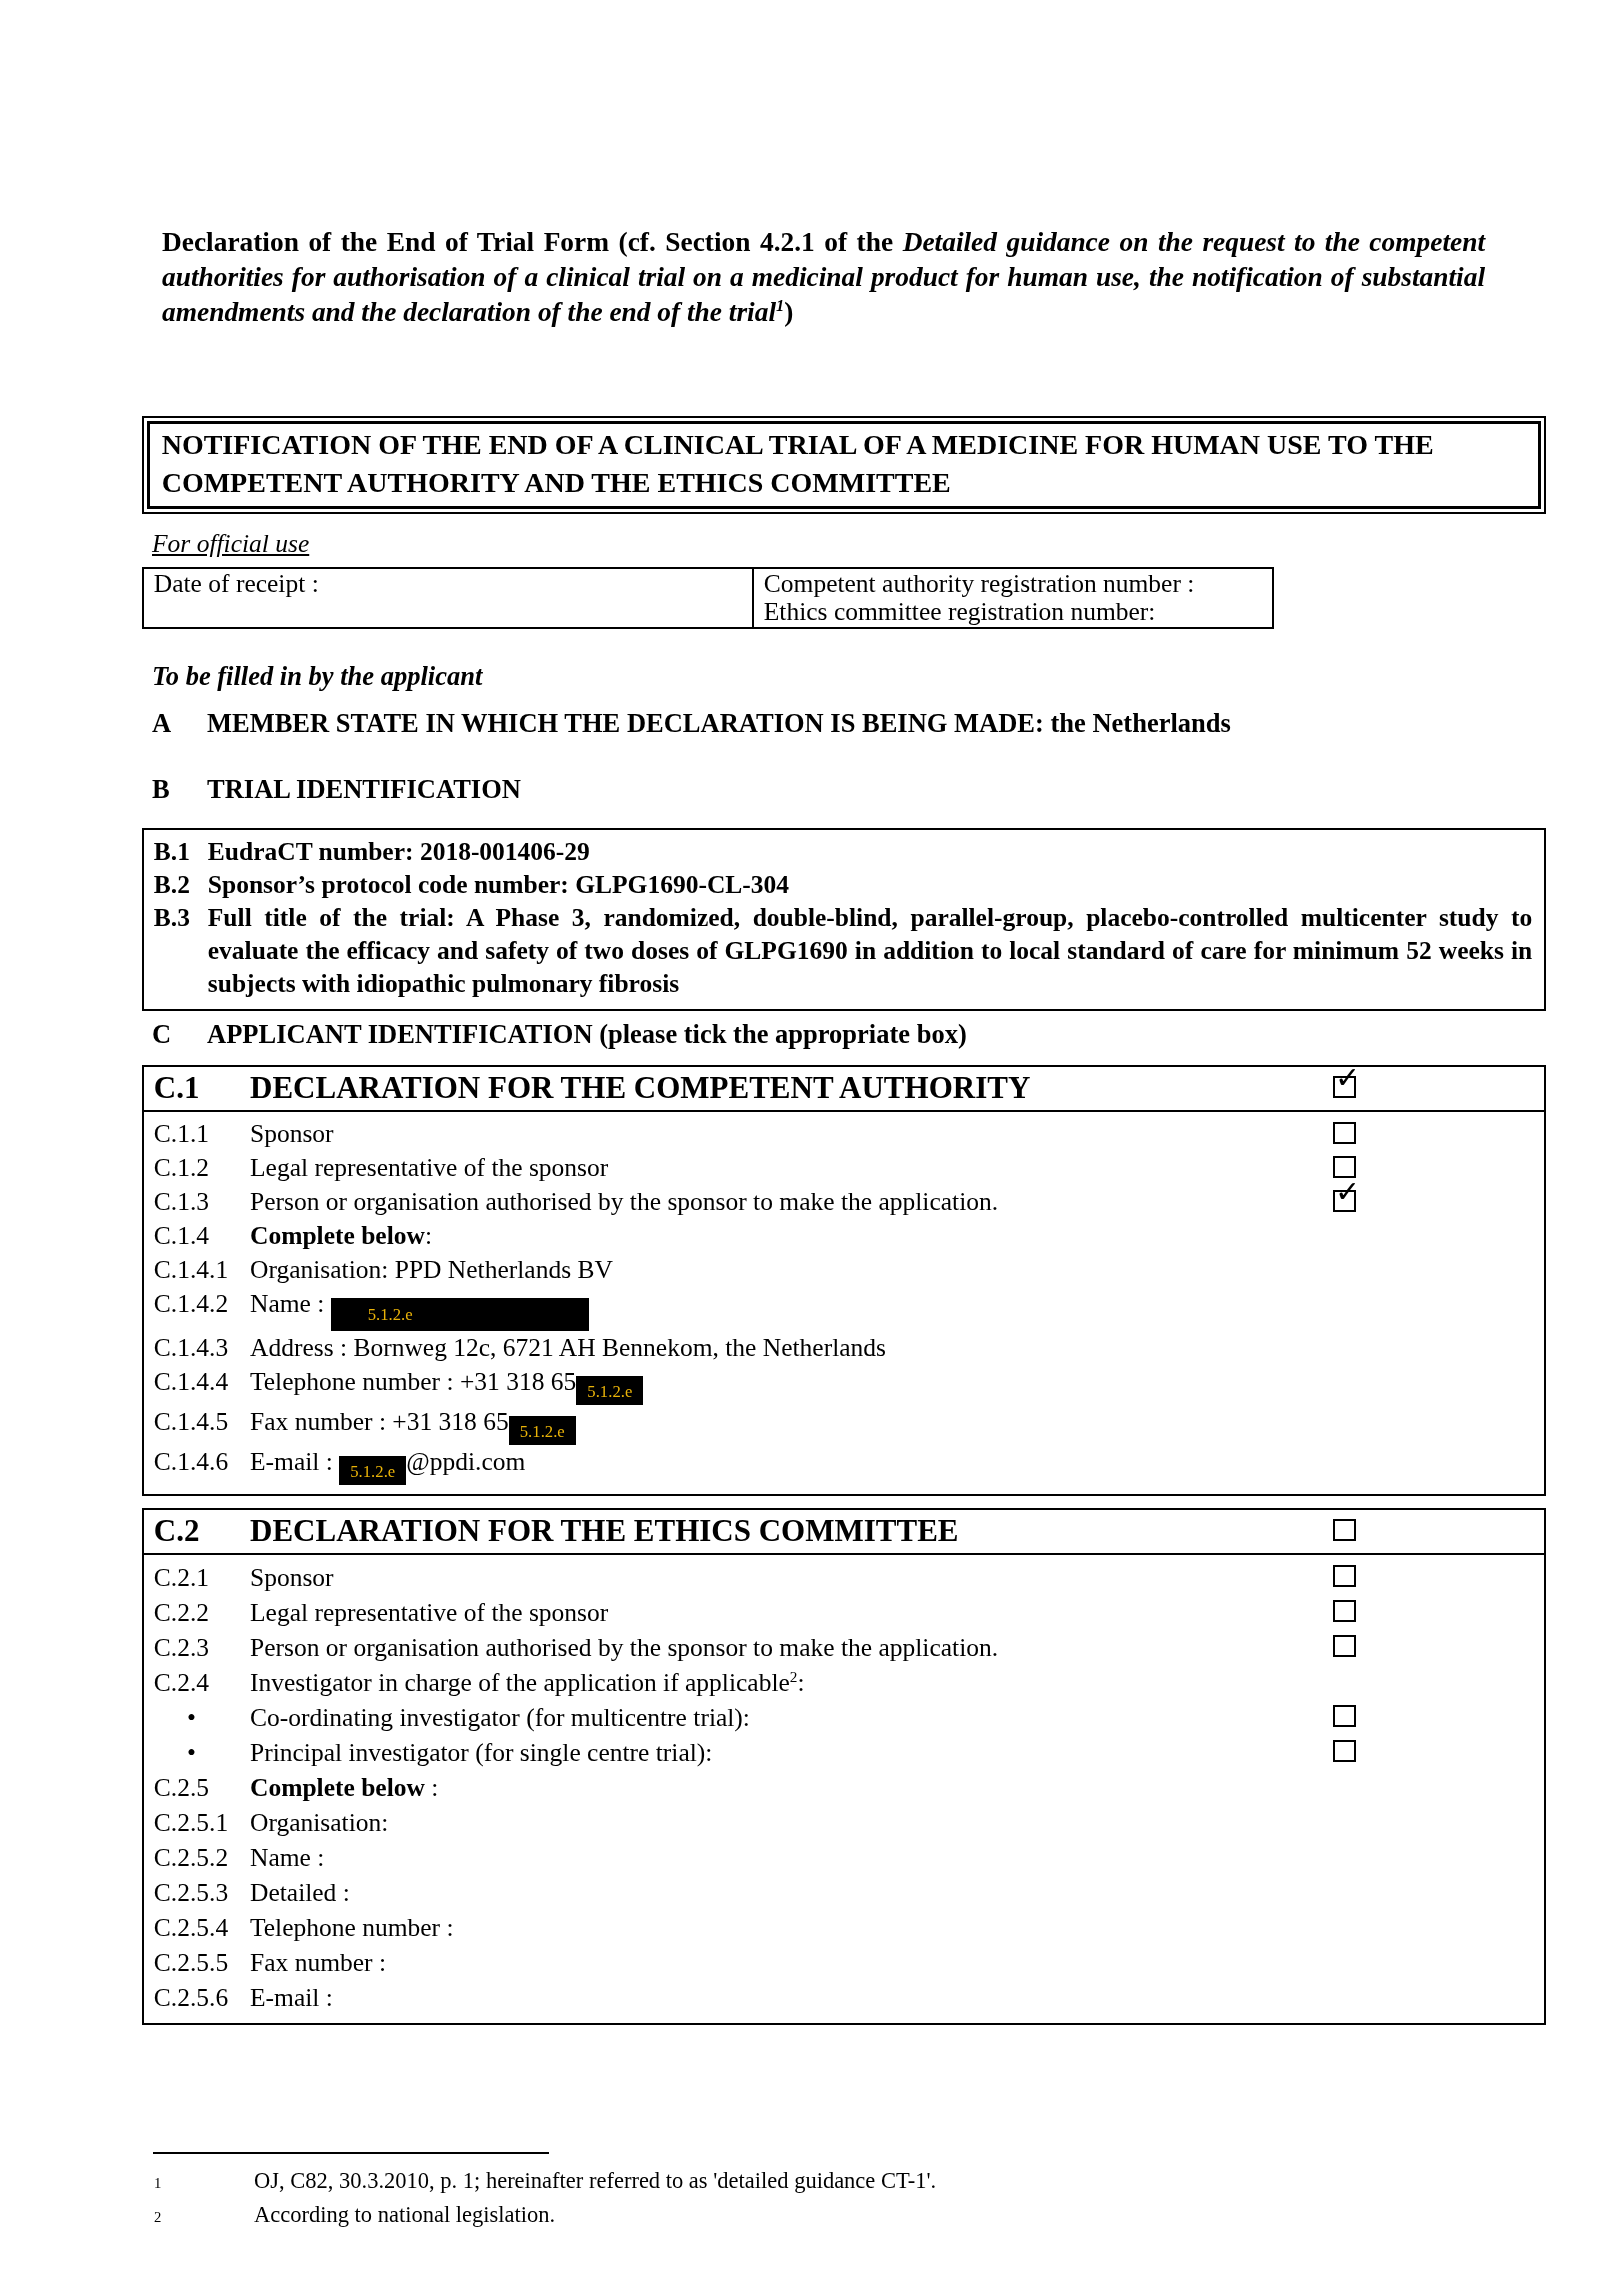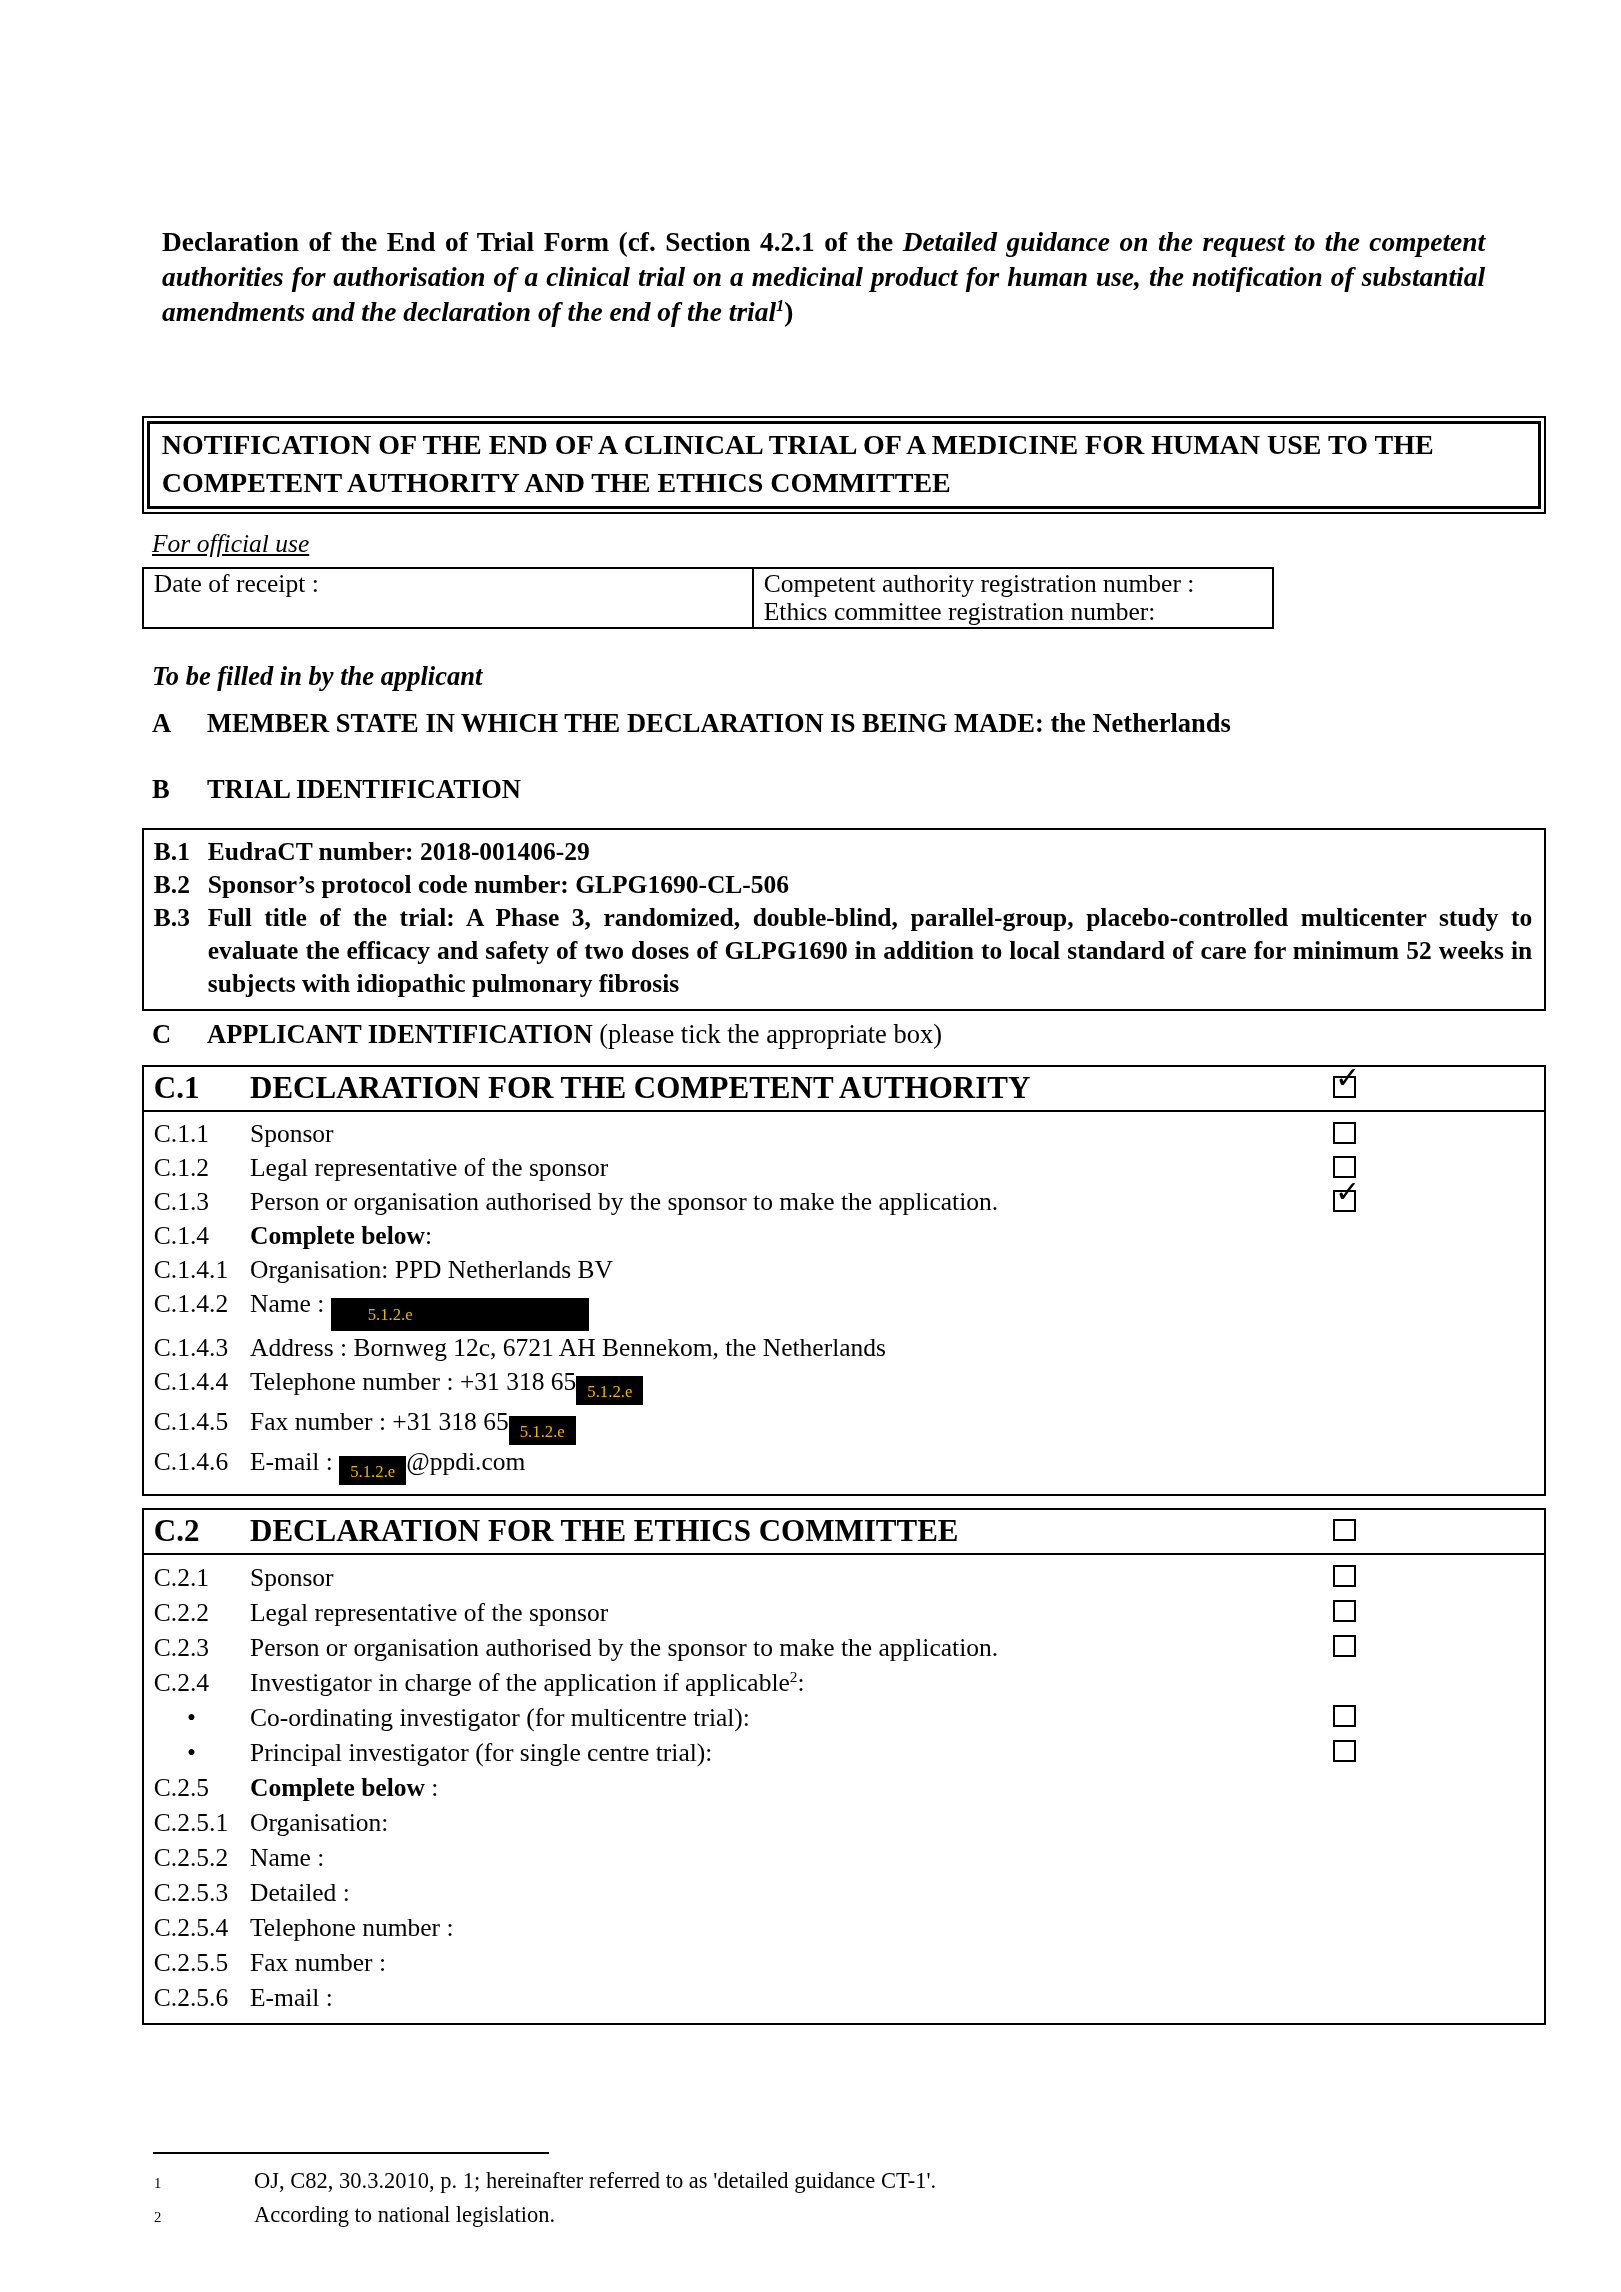--- a/index.html
+++ b/index.html
@@ -20,21 +20,21 @@
   .ou-table{position:absolute;top:567px;left:142px;width:1132px;box-sizing:border-box;
     border:2px solid #000;display:flex;font-size:25.5px;line-height:28px;}
   .ou-left{flex:0 0 610px;border-right:2px solid #000;padding:1px 9.8px;box-sizing:border-box;}
   .ou-right{flex:1;padding:1px 9.8px;}
   .applicant-note{position:absolute;top:661px;left:152px;font-size:26.5px;font-weight:bold;font-style:italic;}
   .sec-heading{position:absolute;left:152px;width:1372px;display:flex;font-size:26.5px;font-weight:bold;}
   .sec-letter{flex:0 0 55px;}
   .sec-a{top:708px;}
   .sec-b{top:774px;}
   .sec-c{top:1019px;}
-  .sec-note{font-weight:normal;}
+  .sec-note{font-weight:bold;}
   .b-box{position:absolute;top:828px;left:142px;width:1404px;box-sizing:border-box;
     border:2px solid #000;padding:4.9px 11.8px 8.8px 9.8px;font-size:25.5px;font-weight:bold;line-height:33px;}
   .b-row{display:flex;}
   .b-num{flex:0 0 54px;}
   .b-text{flex:1;}
   .just{text-align:justify;}
   .ctable{position:absolute;left:142px;width:1404px;box-sizing:border-box;border:2px solid #000;font-size:25.5px;}
   .c1{top:1065px;}
   .c2{top:1464px;margin-top:44px;}
   .thead{position:relative;display:flex;border-bottom:2px solid #000;font-weight:bold;font-size:31px;
@@ -99,21 +99,21 @@
     <span>TRIAL IDENTIFICATION</span>
   </div>
 
   <div class="b-box">
     <div class="b-row">
       <span class="b-num">B.1</span>
       <span class="b-text"><span>EudraCT number:</span> <span>2018-001406-29</span></span>
     </div>
     <div class="b-row">
       <span class="b-num">B.2</span>
-      <span class="b-text"><span>Sponsor’s protocol code number:</span> <span>GLPG1690-CL-506</span></span>
+      <span class="b-text"><span>Sponsor’s protocol code number:</span> <span>GLPG1690-CL-304</span></span>
     </div>
     <div class="b-row">
       <span class="b-num">B.3</span>
       <span class="b-text just">Full title of the trial: A Phase 3, randomized, double-blind, parallel-group, placebo-controlled multicenter study to evaluate the efficacy and safety of two doses of GLPG1690 in addition to local standard of care for minimum 52 weeks in subjects with idiopathic pulmonary fibrosis</span>
     </div>
   </div>
 
   <div class="sec-heading sec-c">
     <span class="sec-letter">C</span>
     <span><span>APPLICANT IDENTIFICATION</span> <span class="sec-note">(please tick the appropriate box)</span></span>

